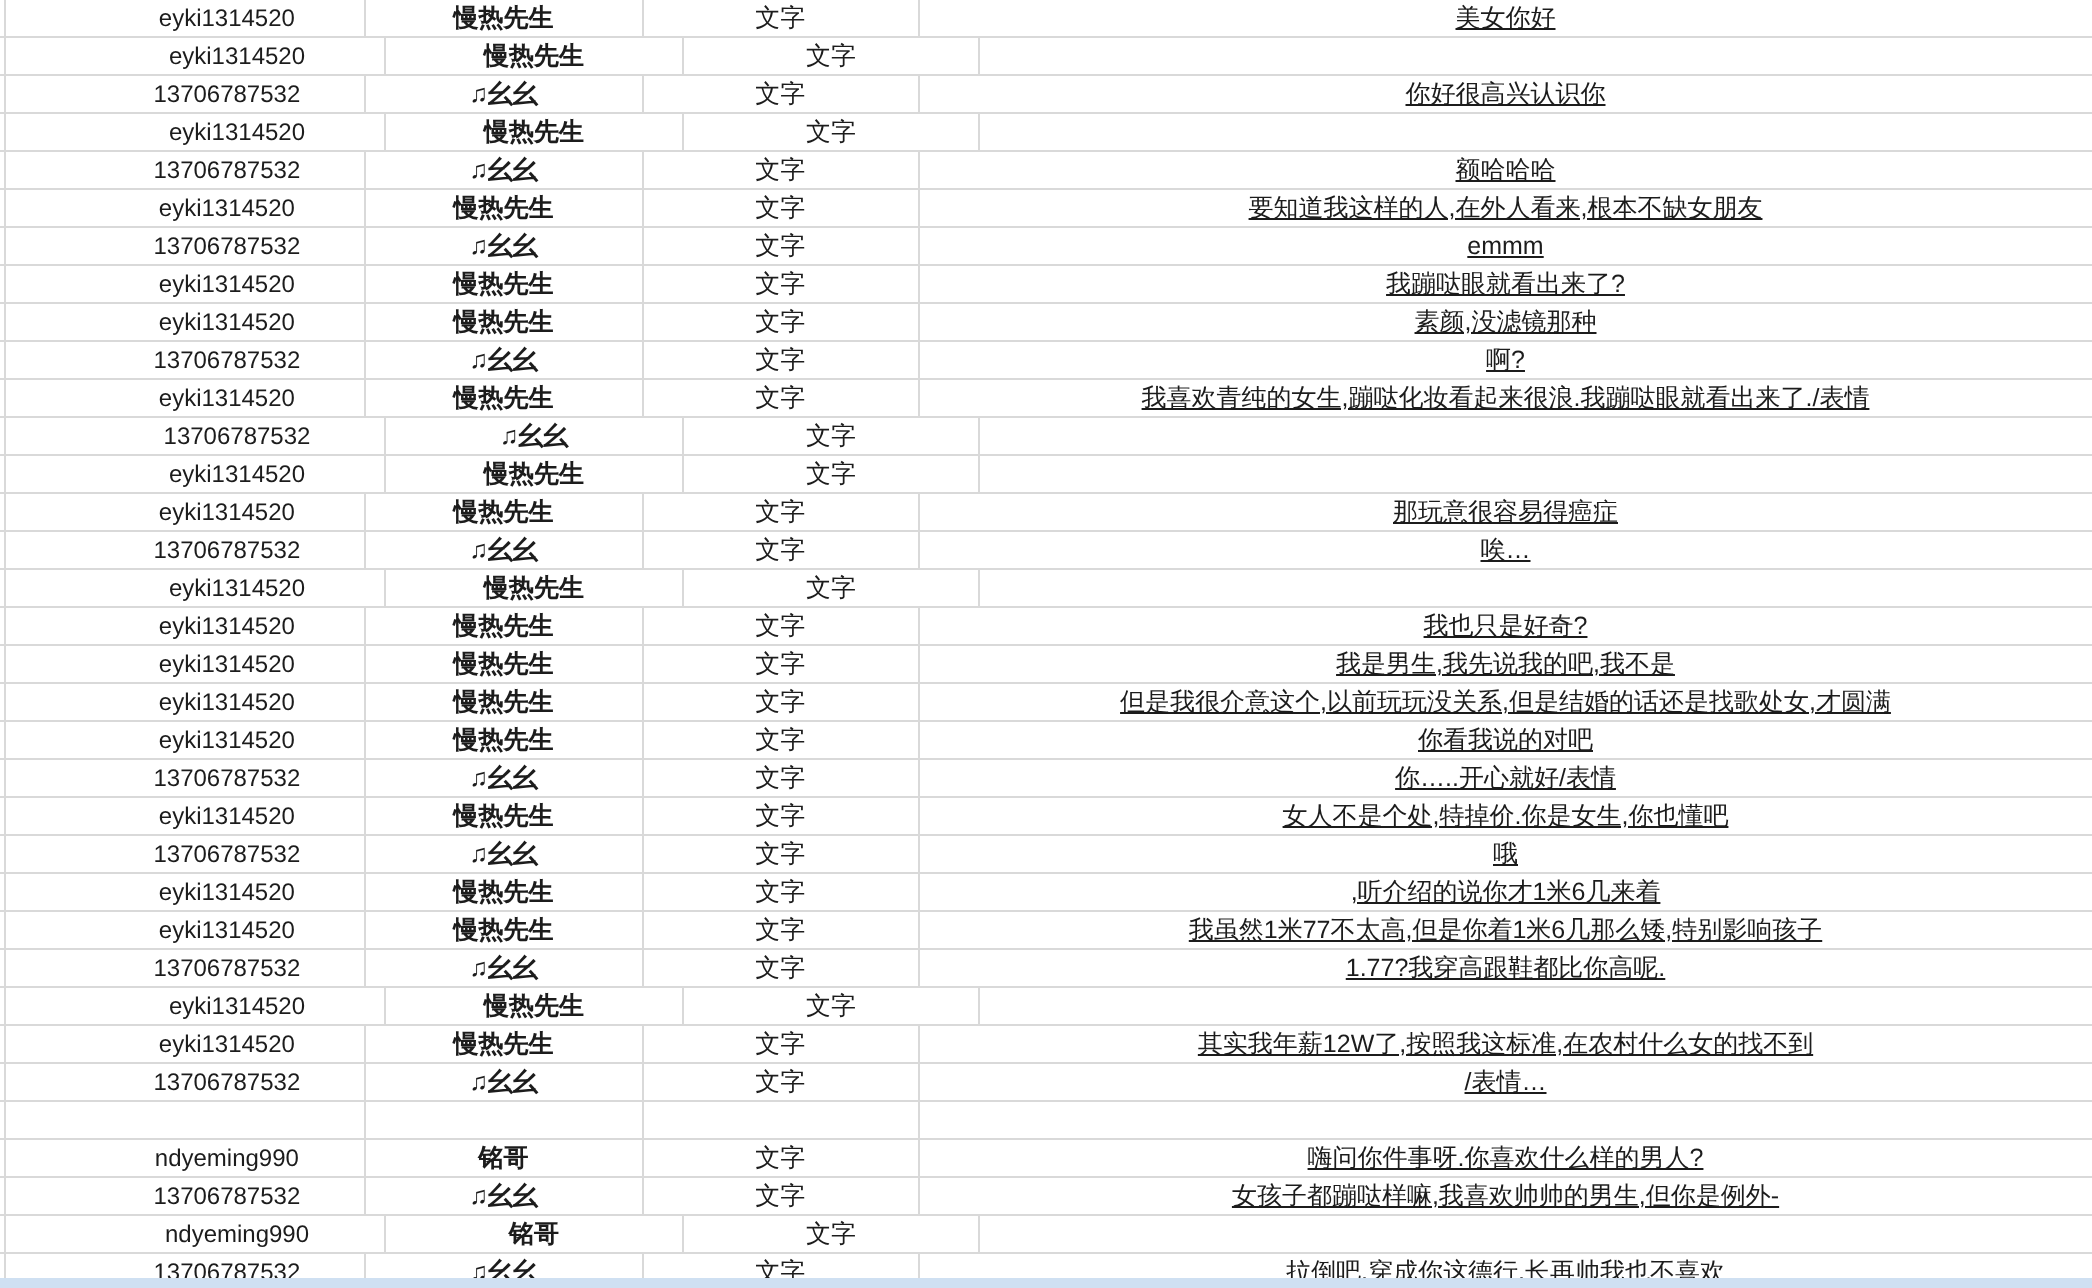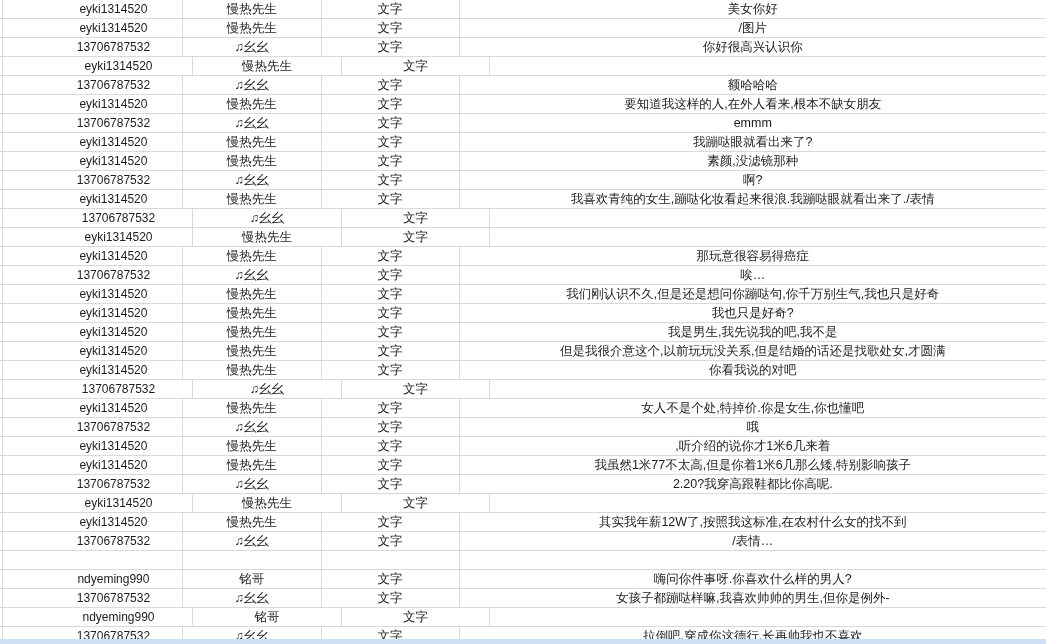--- a/index.html
+++ b/index.html
@@ -24,23 +24,23 @@
   .cell {
     height: 19px;
     overflow: hidden;
     white-space: nowrap;
     text-align: center;
     color: #1c1c1c;
     font-size: 12.5px;
     border-right: 1px solid #d9d9d9;
   }
   .c-id       { width: 193px; font-size: 12px; padding-left: 45px; }
-  .c-nick     { width: 149px; }
+  .c-nick     { width: 149px; font-weight: bold; }
   .c-type     { width: 148px; }
-  .c-msg      { width: 630px; border-right: none; }
+  .c-msg      { width: 630px; border-right: none; text-decoration: underline; }
 
   .vline-left {
     position: absolute;
     left: 2px; top: 0;
     width: 1px; height: 100%;
     background: #d9d9d9;
   }
 
   .bottom-strip {
     position: absolute;
@@ -58,21 +58,20 @@
       <div class="row">
     <div class="cell c-id">eyki1314520</div>
     <div class="cell c-nick">慢热先生</div>
     <div class="cell c-type">文字</div>
     <div class="cell c-msg">美女你好</div>
   </div>
       <div class="row">
     <div class="cell c-id">eyki1314520</div>
     <div class="cell c-nick">慢热先生</div>
     <div class="cell c-type">文字</div>
-    <div class="cell c-msg">/图片</div>
   </div>
       <div class="row">
     <div class="cell c-id">13706787532</div>
     <div class="cell c-nick">♫幺幺</div>
     <div class="cell c-type">文字</div>
     <div class="cell c-msg">你好很高兴认识你</div>
   </div>
       <div class="row">
     <div class="cell c-id">eyki1314520</div>
     <div class="cell c-nick">慢热先生</div>
@@ -139,21 +138,20 @@
       <div class="row">
     <div class="cell c-id">13706787532</div>
     <div class="cell c-nick">♫幺幺</div>
     <div class="cell c-type">文字</div>
     <div class="cell c-msg">唉…</div>
   </div>
       <div class="row">
     <div class="cell c-id">eyki1314520</div>
     <div class="cell c-nick">慢热先生</div>
     <div class="cell c-type">文字</div>
-    <div class="cell c-msg">我们刚认识不久,但是还是想问你蹦哒句,你千万别生气,我也只是好奇</div>
   </div>
       <div class="row">
     <div class="cell c-id">eyki1314520</div>
     <div class="cell c-nick">慢热先生</div>
     <div class="cell c-type">文字</div>
     <div class="cell c-msg">我也只是好奇?</div>
   </div>
       <div class="row">
     <div class="cell c-id">eyki1314520</div>
     <div class="cell c-nick">慢热先生</div>
@@ -169,20 +167,21 @@
       <div class="row">
     <div class="cell c-id">eyki1314520</div>
     <div class="cell c-nick">慢热先生</div>
     <div class="cell c-type">文字</div>
     <div class="cell c-msg">你看我说的对吧</div>
   </div>
       <div class="row">
     <div class="cell c-id">13706787532</div>
     <div class="cell c-nick">♫幺幺</div>
     <div class="cell c-type">文字</div>
+    <div class="cell c-msg">你…..开心就好/表情</div>
   </div>
       <div class="row">
     <div class="cell c-id">eyki1314520</div>
     <div class="cell c-nick">慢热先生</div>
     <div class="cell c-type">文字</div>
     <div class="cell c-msg">女人不是个处,特掉价.你是女生,你也懂吧</div>
   </div>
       <div class="row">
     <div class="cell c-id">13706787532</div>
     <div class="cell c-nick">♫幺幺</div>
@@ -198,21 +197,21 @@
       <div class="row">
     <div class="cell c-id">eyki1314520</div>
     <div class="cell c-nick">慢热先生</div>
     <div class="cell c-type">文字</div>
     <div class="cell c-msg">我虽然1米77不太高,但是你着1米6几那么矮,特别影响孩子</div>
   </div>
       <div class="row">
     <div class="cell c-id">13706787532</div>
     <div class="cell c-nick">♫幺幺</div>
     <div class="cell c-type">文字</div>
-    <div class="cell c-msg">2.20?我穿高跟鞋都比你高呢.</div>
+    <div class="cell c-msg">1.77?我穿高跟鞋都比你高呢.</div>
   </div>
       <div class="row">
     <div class="cell c-id">eyki1314520</div>
     <div class="cell c-nick">慢热先生</div>
     <div class="cell c-type">文字</div>
   </div>
       <div class="row">
     <div class="cell c-id">eyki1314520</div>
     <div class="cell c-nick">慢热先生</div>
     <div class="cell c-type">文字</div>

